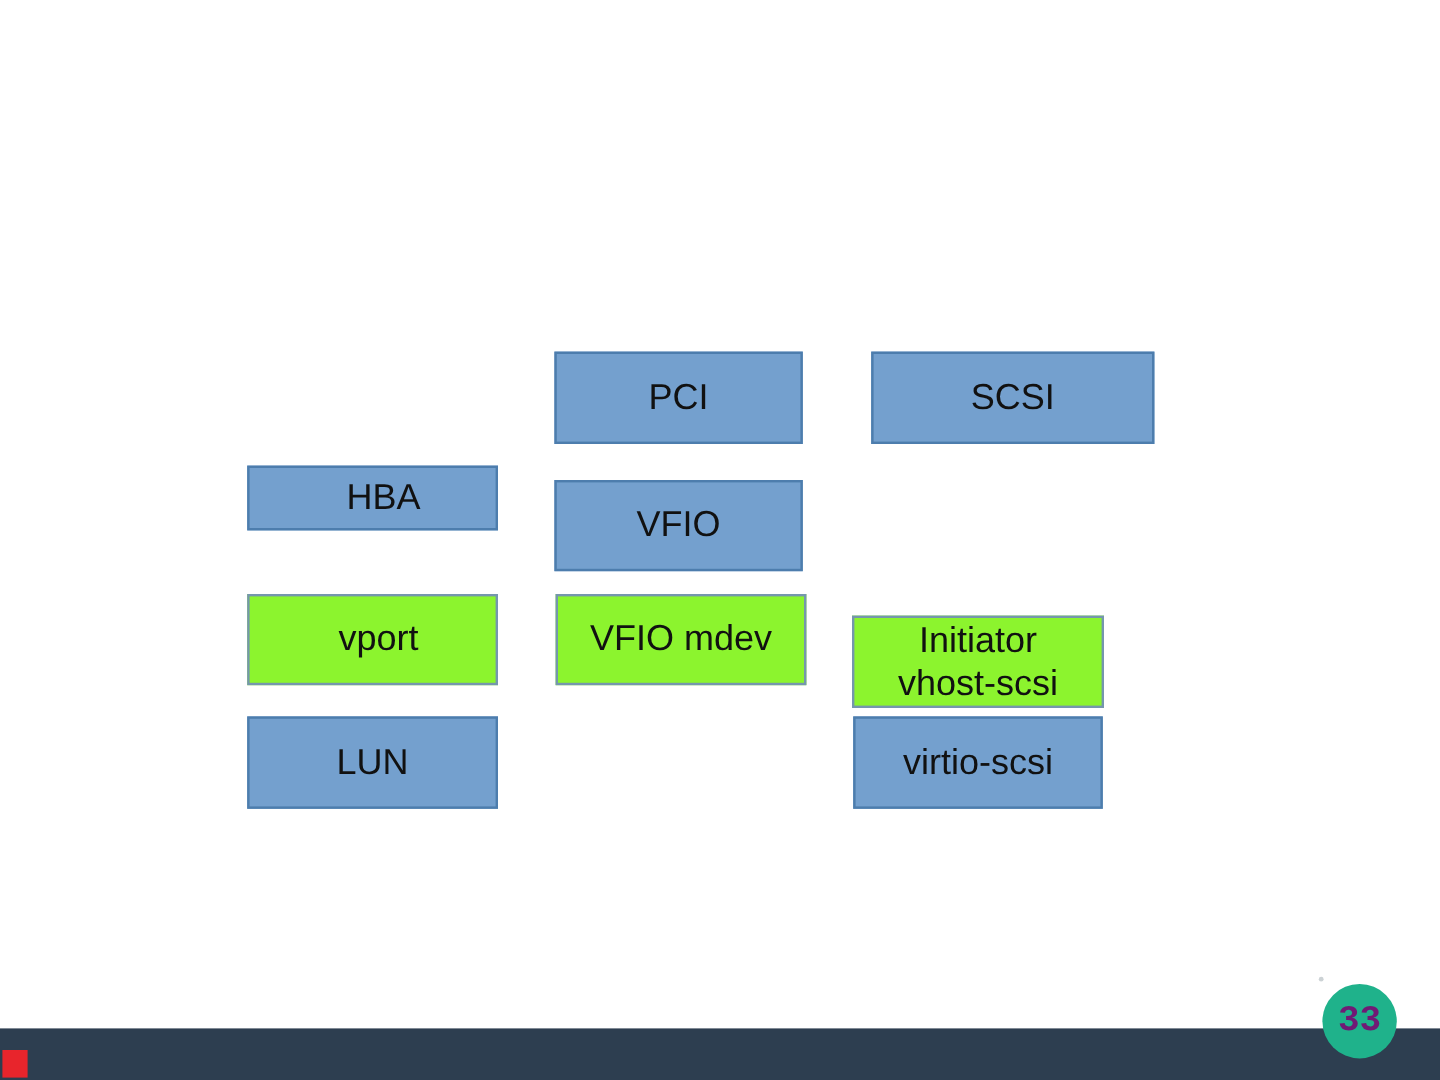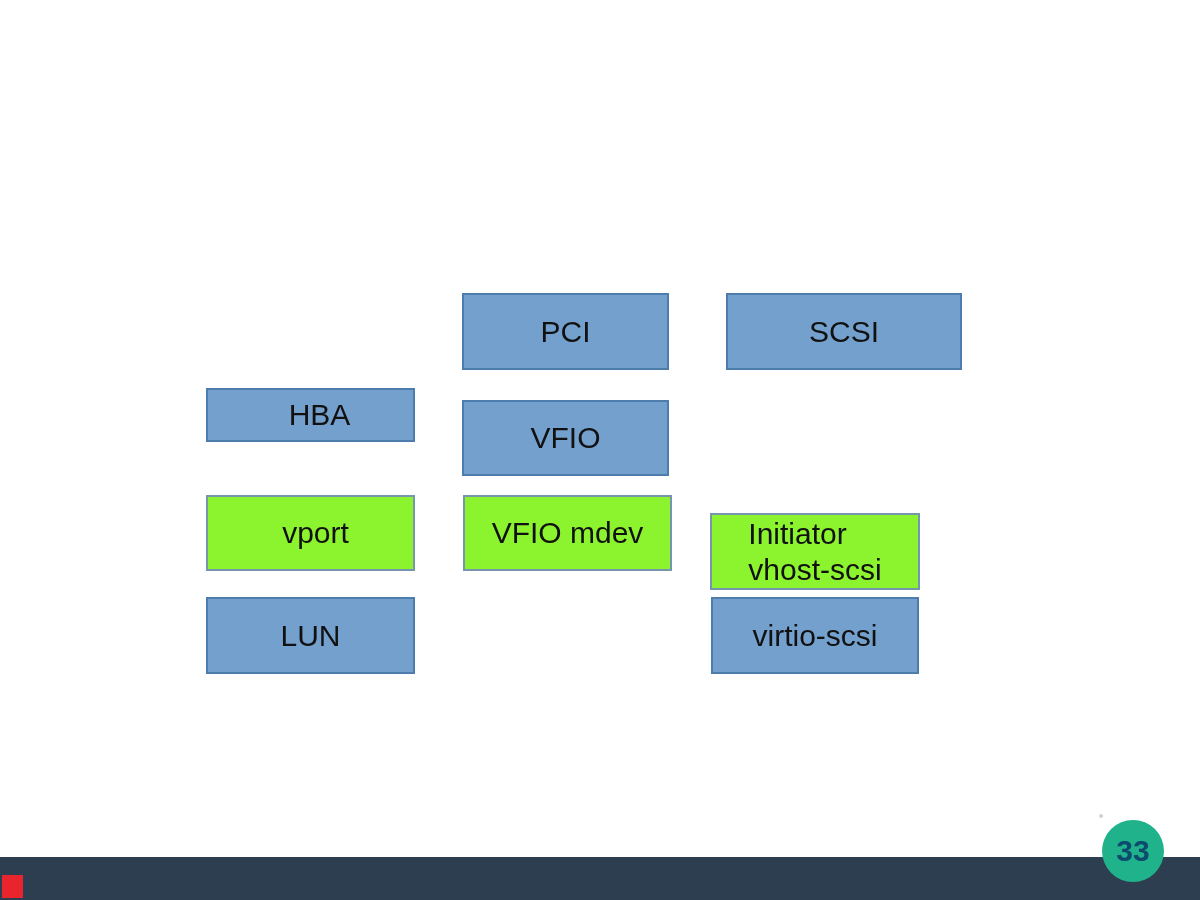--- a/index.html
+++ b/index.html
@@ -35,20 +35,21 @@
     letter-spacing: 1px;
   }
 
   
   .box {
     position: absolute;
     box-sizing: border-box;
     display: flex;
     align-items: center;
     justify-content: center;
+    text-align: center;
     font-size: 30px;
     line-height: 36px;
     color: #111111;
     white-space: pre-line;
   }
   .box.blue {
     background: #74a0ce;
     border: 2px solid #4d7dad;
   }
   .box.green {
@@ -80,22 +81,22 @@
     background: #e8252c;
   }
 
   
   .page-badge {
     position: absolute;
     left: 1102px; top: 820px;
     width: 62px; height: 62px;
     border-radius: 50%;
     background: #1fb28b;
-    color: #0c4a6e;
-    font-family: Liberation Sans, sans-serif;
+    color: #701a75;
+    font-family: Liberation Mono, monospace;
     font-weight: bold;
     font-size: 30px;
     display: flex;
     align-items: center;
     justify-content: center;
     z-index: 2;
   }
   .tiny-dot {
     position: absolute;
     left: 1099px; top: 814px;

